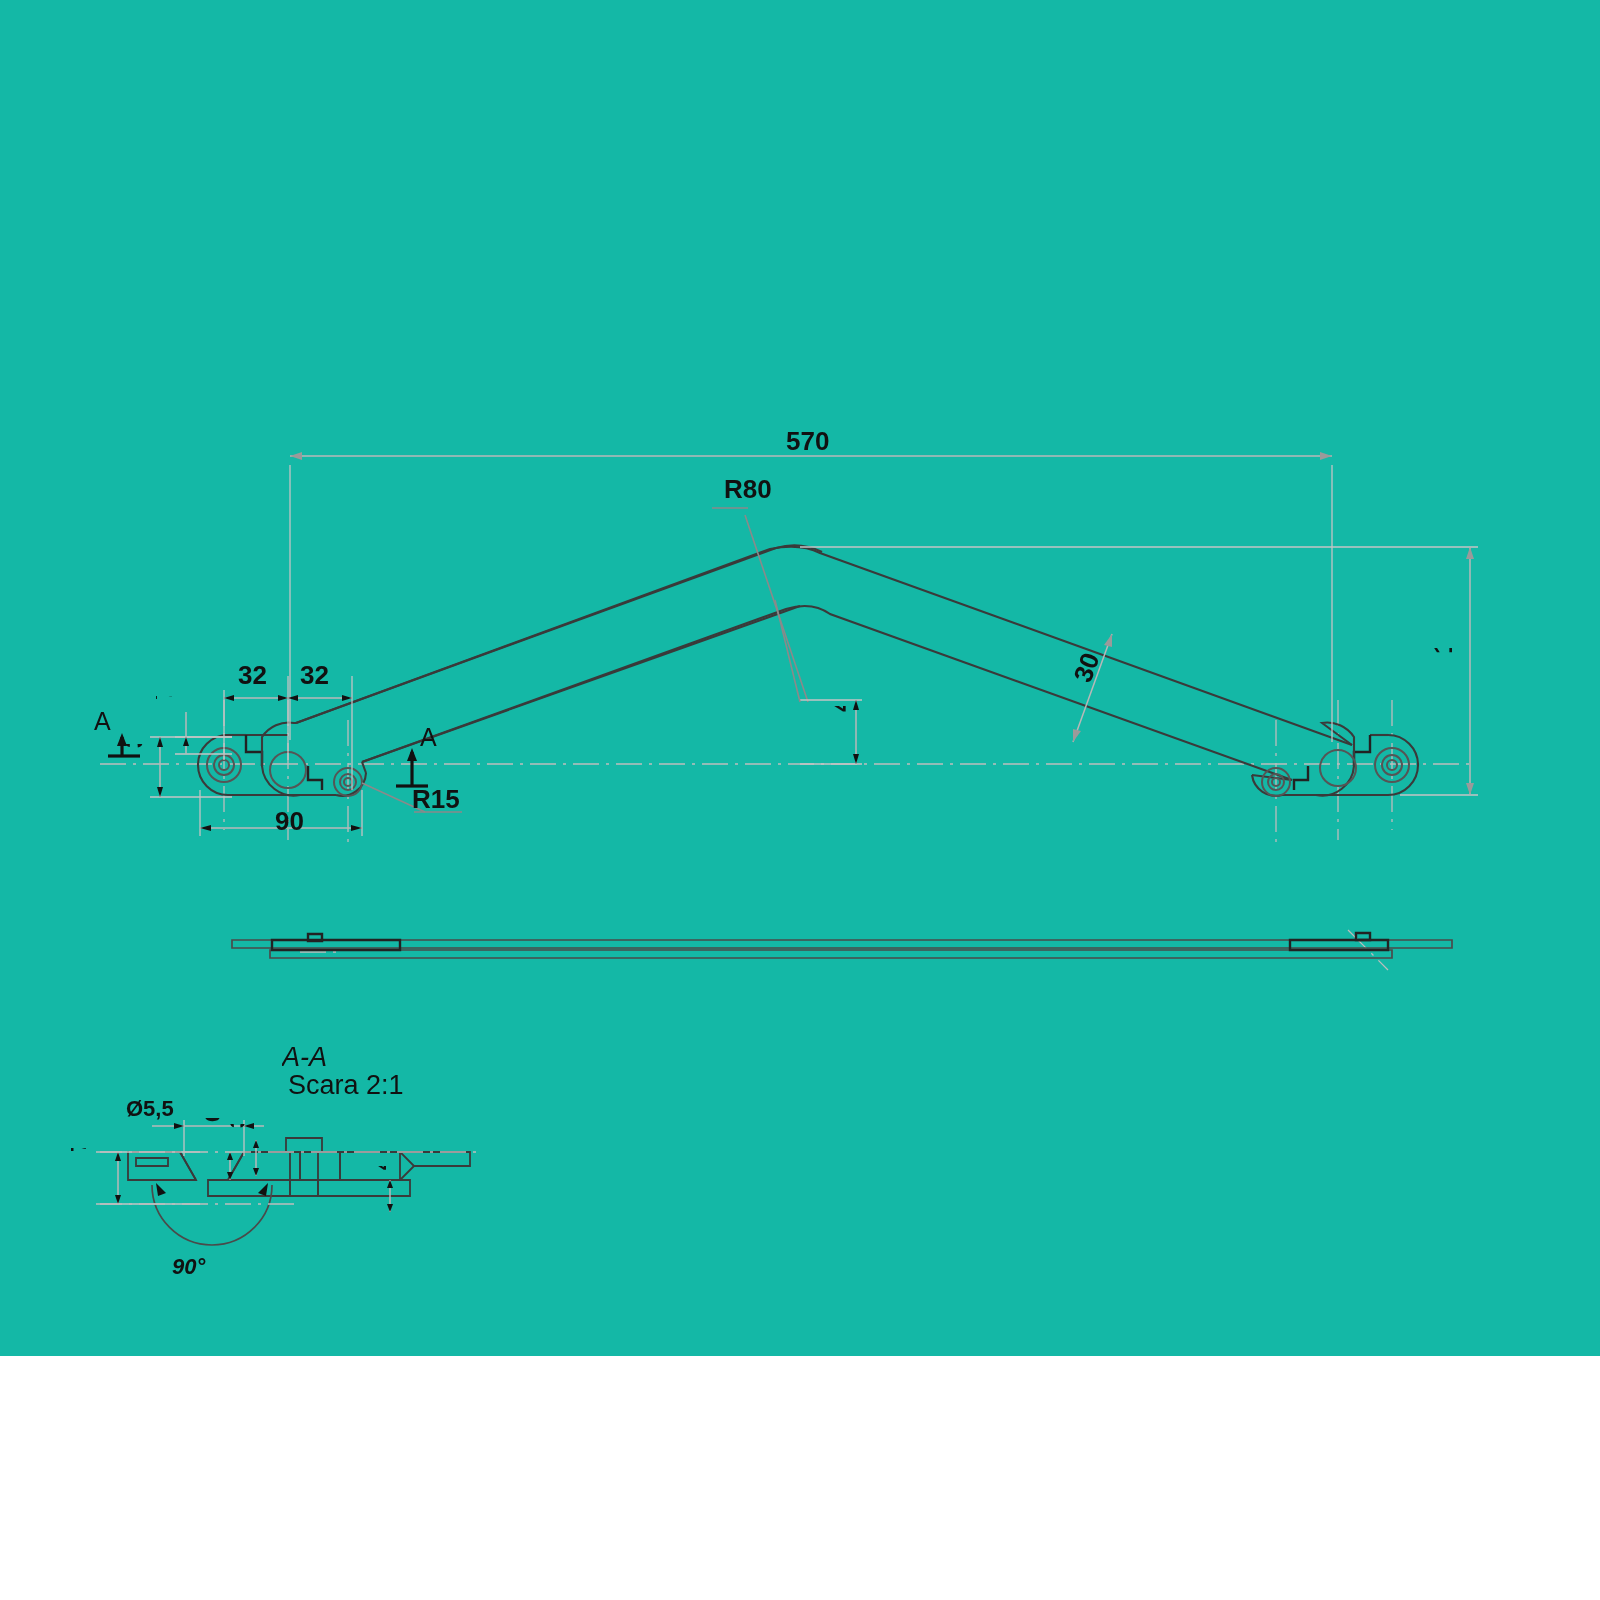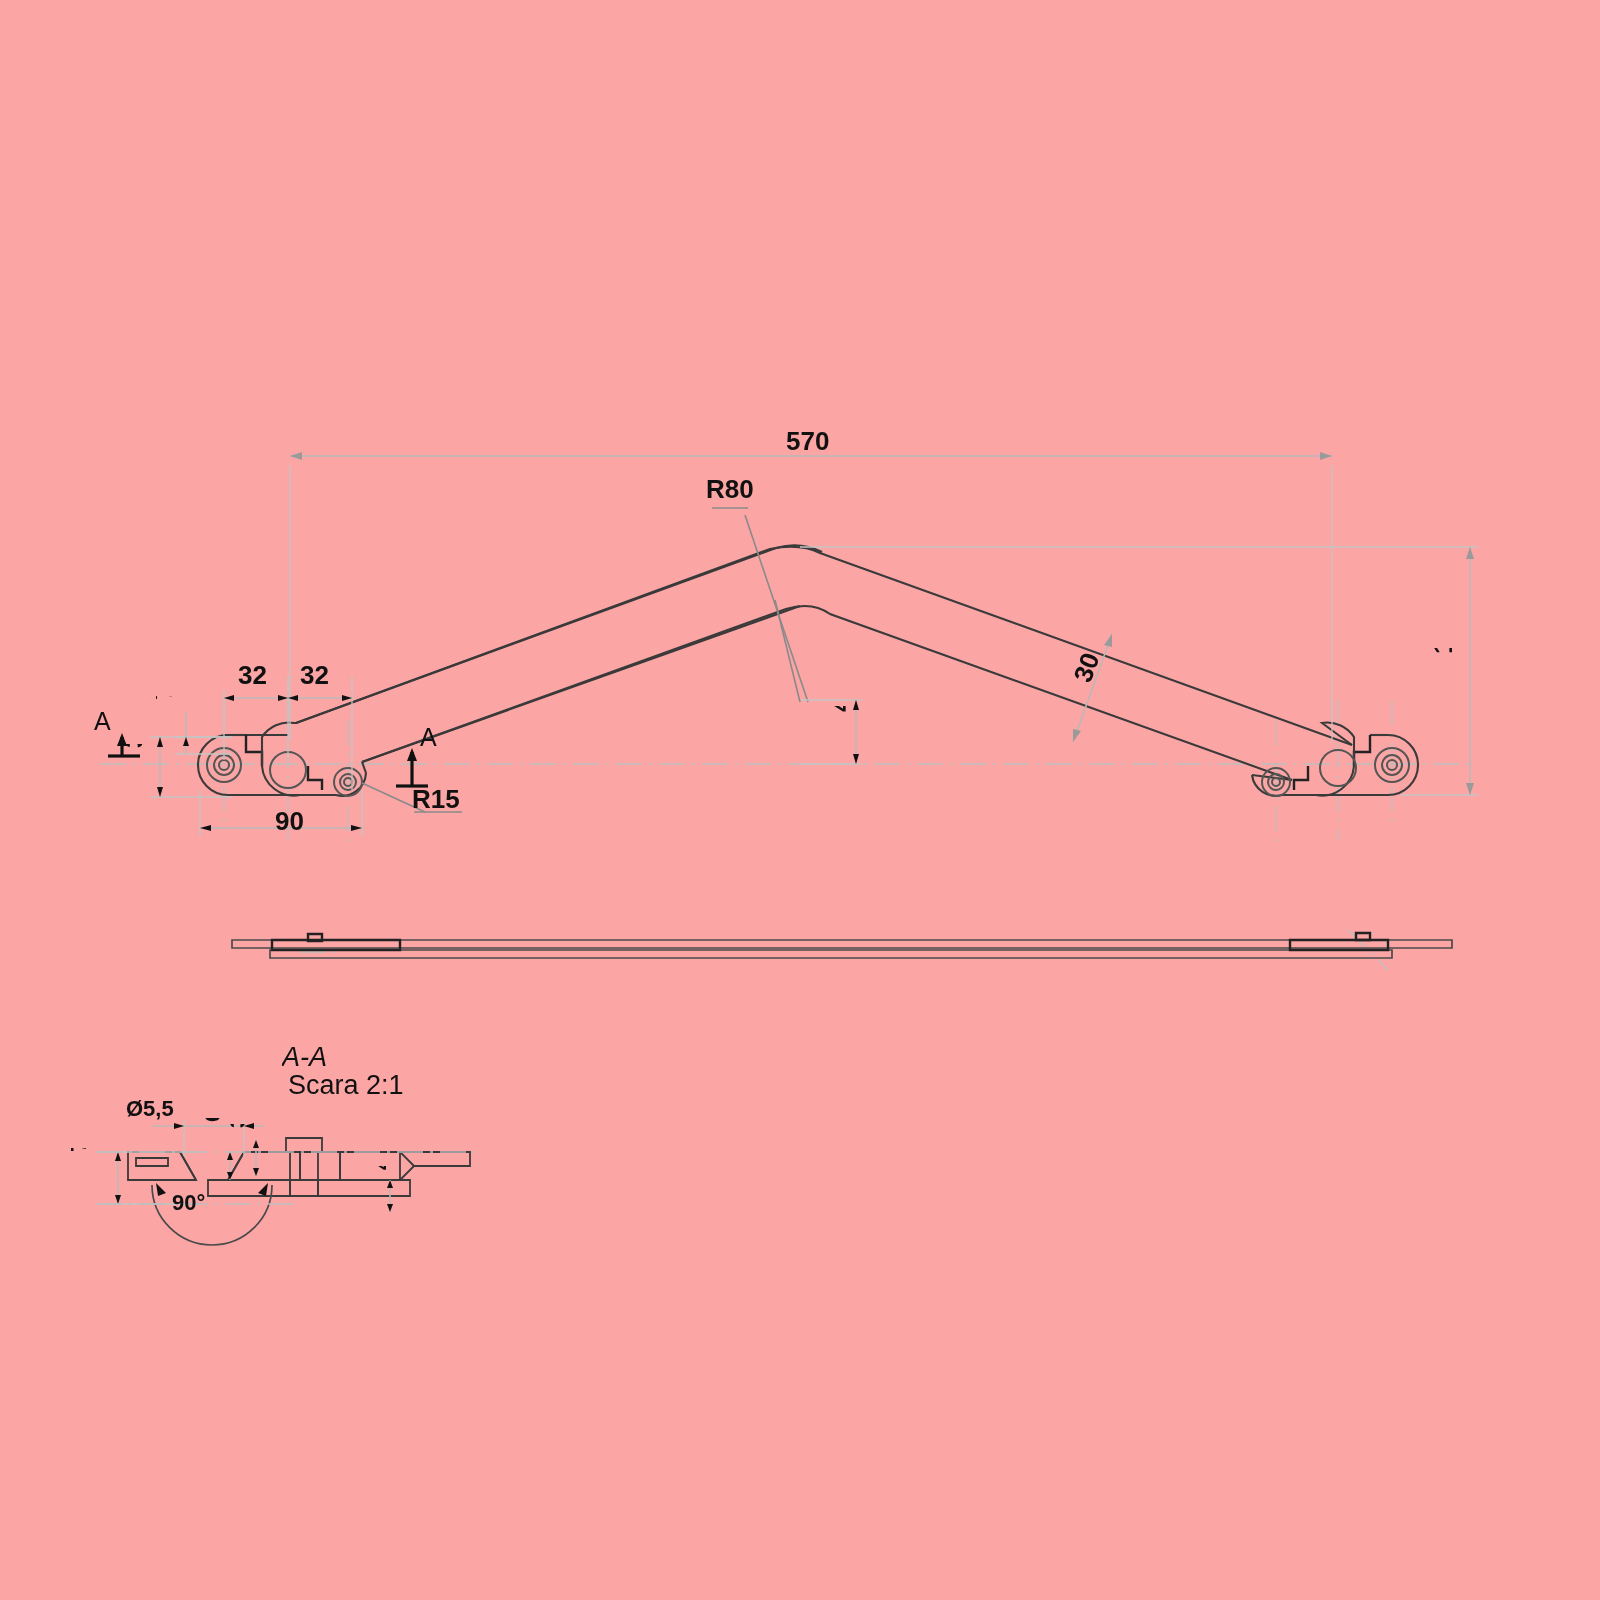--- a/index.html
+++ b/index.html
@@ -3,22 +3,22 @@
 <meta charset="utf-8">
 <style>
   html, body {
     margin: 0;
     padding: 0;
     background: #ffffff;
   }
   #page {
     position: relative;
     width: 1600px;
-    height: 1600px;
-    background: #fca5a5;
+    height: 1356px;
+    background: #14b8a6;
     font-family: "Liberation Sans", sans-serif;
     overflow: hidden;
   }
   svg.drawing {
     position: absolute;
     left: 0;
     top: 0;
     width: 1600px;
     height: 1600px;
   }
@@ -341,21 +341,21 @@
         <text class="dimtext" x="0" y="26">570</text>
       </svg>
   </div>
 
   <div style="position:absolute; left:1432px; top:648px;">
     <svg width="40" height="90">
         <text class="dimtext" x="20" y="6" transform="rotate(-90 20 6)">136</text>
       </svg>
   </div>
 
-  <div style="position:absolute; left:706px; top:472px;">
+  <div style="position:absolute; left:724px; top:472px;">
     <svg width="80" height="34">
         <text class="dimtext" x="0" y="26">R80</text>
       </svg>
   </div>
 
   <div style="position:absolute; left:1068px; top:640px;">
     <svg width="60" height="60">
         <text class="dimtext" x="22" y="44" transform="rotate(-70 22 44)">30</text>
       </svg>
   </div>
@@ -449,20 +449,20 @@
         <text class="dimtext-sm" x="15" y="4" transform="rotate(-90 15 4)">3</text>
       </svg>
   </div>
 
   <div style="position:absolute; left:374px; top:1166px;">
     <svg width="30" height="42">
         <text class="dimtext-sm" x="15" y="4" transform="rotate(-90 15 4)">4</text>
       </svg>
   </div>
 
-  <div style="position:absolute; left:172px; top:1184px;">
+  <div style="position:absolute; left:172px; top:1248px;font-style:italic;">
     <svg width="70" height="34">
         <text class="dimtext-sm" x="0" y="26">90°</text>
       </svg>
   </div>
 
 
 </div>
 
 </body></html>

